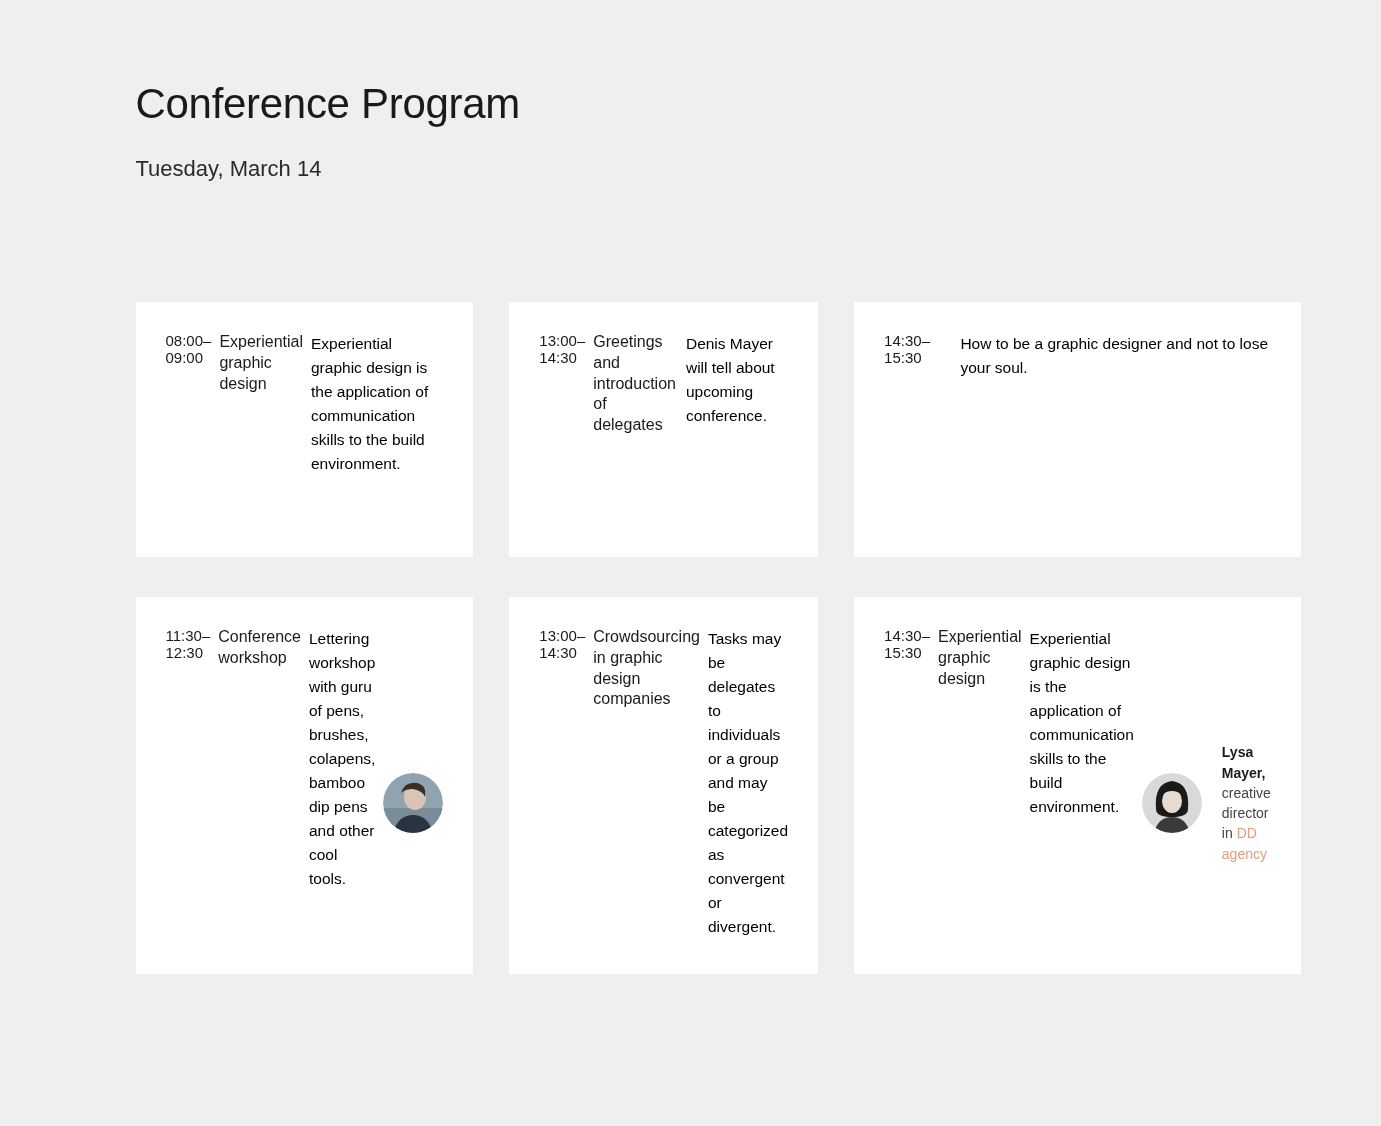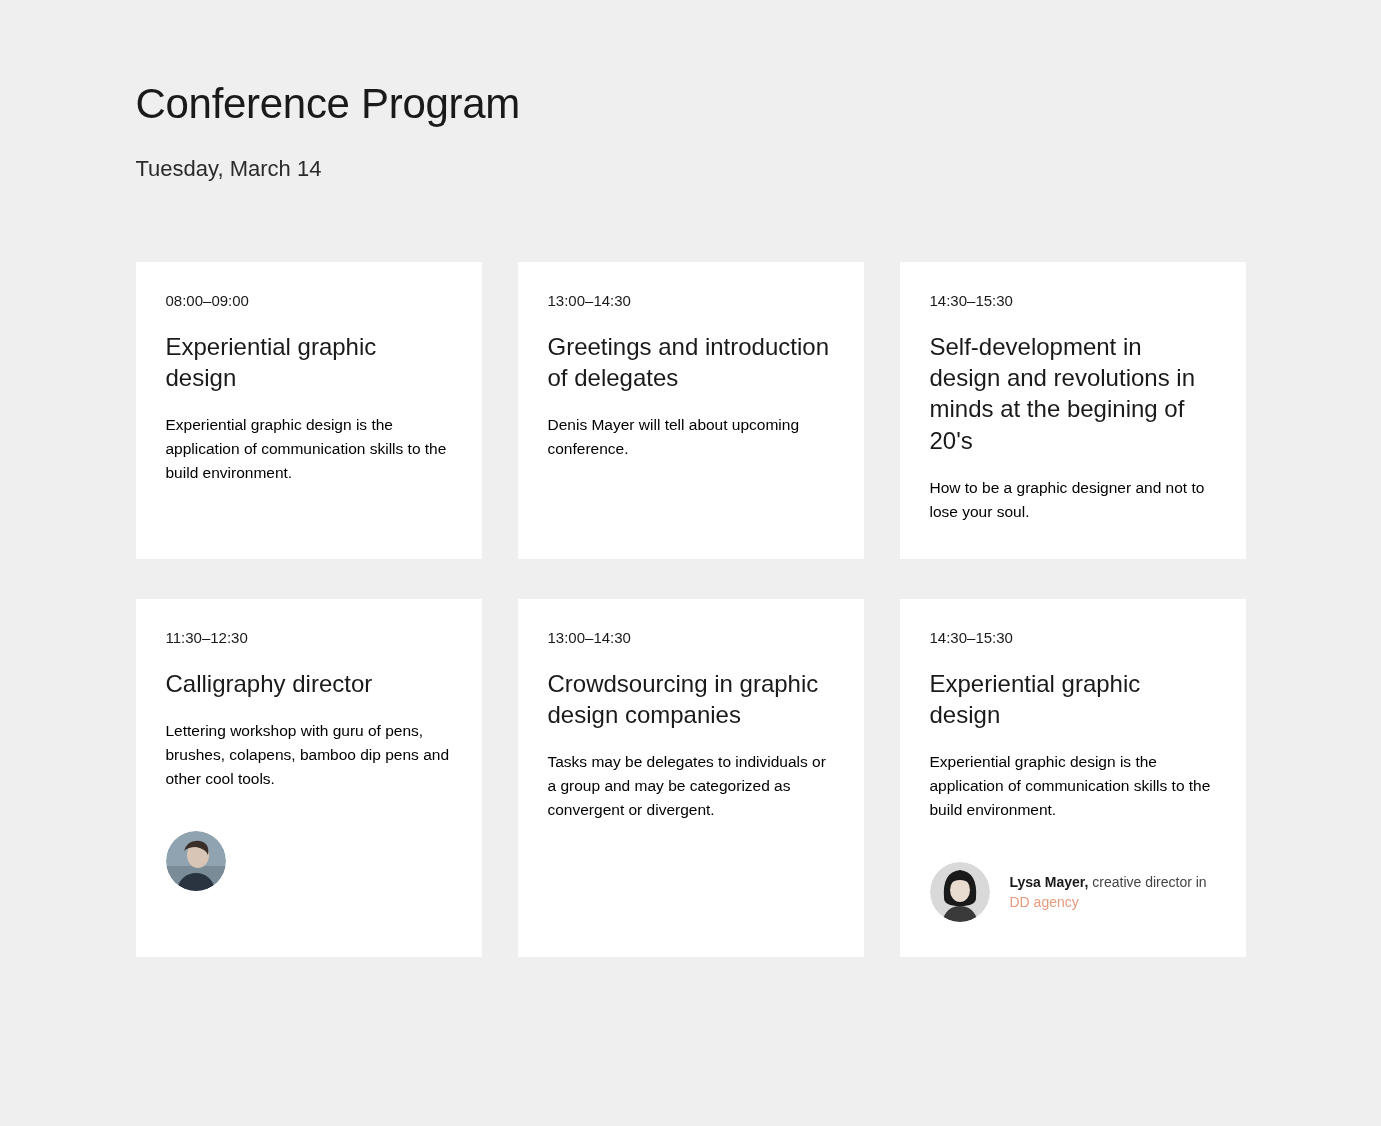--- a/index.html
+++ b/index.html
@@ -20,41 +20,42 @@
     .page-title {
       font-size: 42px;
       font-weight: 400;
       letter-spacing: -0.3px;
       margin-bottom: 28px;
     }
     .page-date {
       font-size: 22px;
       font-weight: 400;
       color: #2a2a2a;
-      margin-bottom: 80px;
+      margin-bottom: 120px;
     }
     .grid {
       display: grid;
       grid-template-columns: repeat(3, 1fr);
       gap: 40px 36px;
     }
     .card {
       background: #fff;
       padding: 30px 30px 35px 30px;
       display: flex;
-      flex-direction: column;
+      flex-direction: row;
       min-height: 255px;
+      gap: 8px;
     }
     .card .time {
       font-size: 15px;
       font-weight: 400;
       margin-bottom: 22px;
     }
     .card .title {
-      font-size: 24px;
+      font-size: 16px;
       font-weight: 500;
       line-height: 1.3;
       margin-bottom: 20px;
     }
     .card .desc {
       font-size: 15.5px;
       font-weight: 400;
       line-height: 1.55;
       color: #000000;
     }
@@ -107,27 +108,26 @@
     </div>
 
     <div class="card">
       <div class="time">13:00–14:30</div>
       <div class="title">Greetings and introduction of delegates</div>
       <div class="desc">Denis Mayer will tell about upcoming conference.</div>
     </div>
 
     <div class="card">
       <div class="time">14:30–15:30</div>
-      <div class="title">Self-development in design and revolutions in minds at the begining of 20's</div>
       <div class="desc">How to be a graphic designer and not to lose your soul.</div>
     </div>
 
     <div class="card">
       <div class="time">11:30–12:30</div>
-      <div class="title">Calligraphy director</div>
+      <div class="title">Conference workshop</div>
       <div class="desc">Lettering workshop with guru of pens, brushes, colapens, bamboo dip pens and other cool tools.</div>
       <div class="speaker">
         <div class="avatar">
           <svg viewBox="0 0 60 60" xmlns="http://www.w3.org/2000/svg">
             <defs>
               <clipPath id="c1">
                   <circle cx="30" cy="30" r="30"></circle>
                 </clipPath>
             </defs>
             <g clip-path="url(#c1)">

